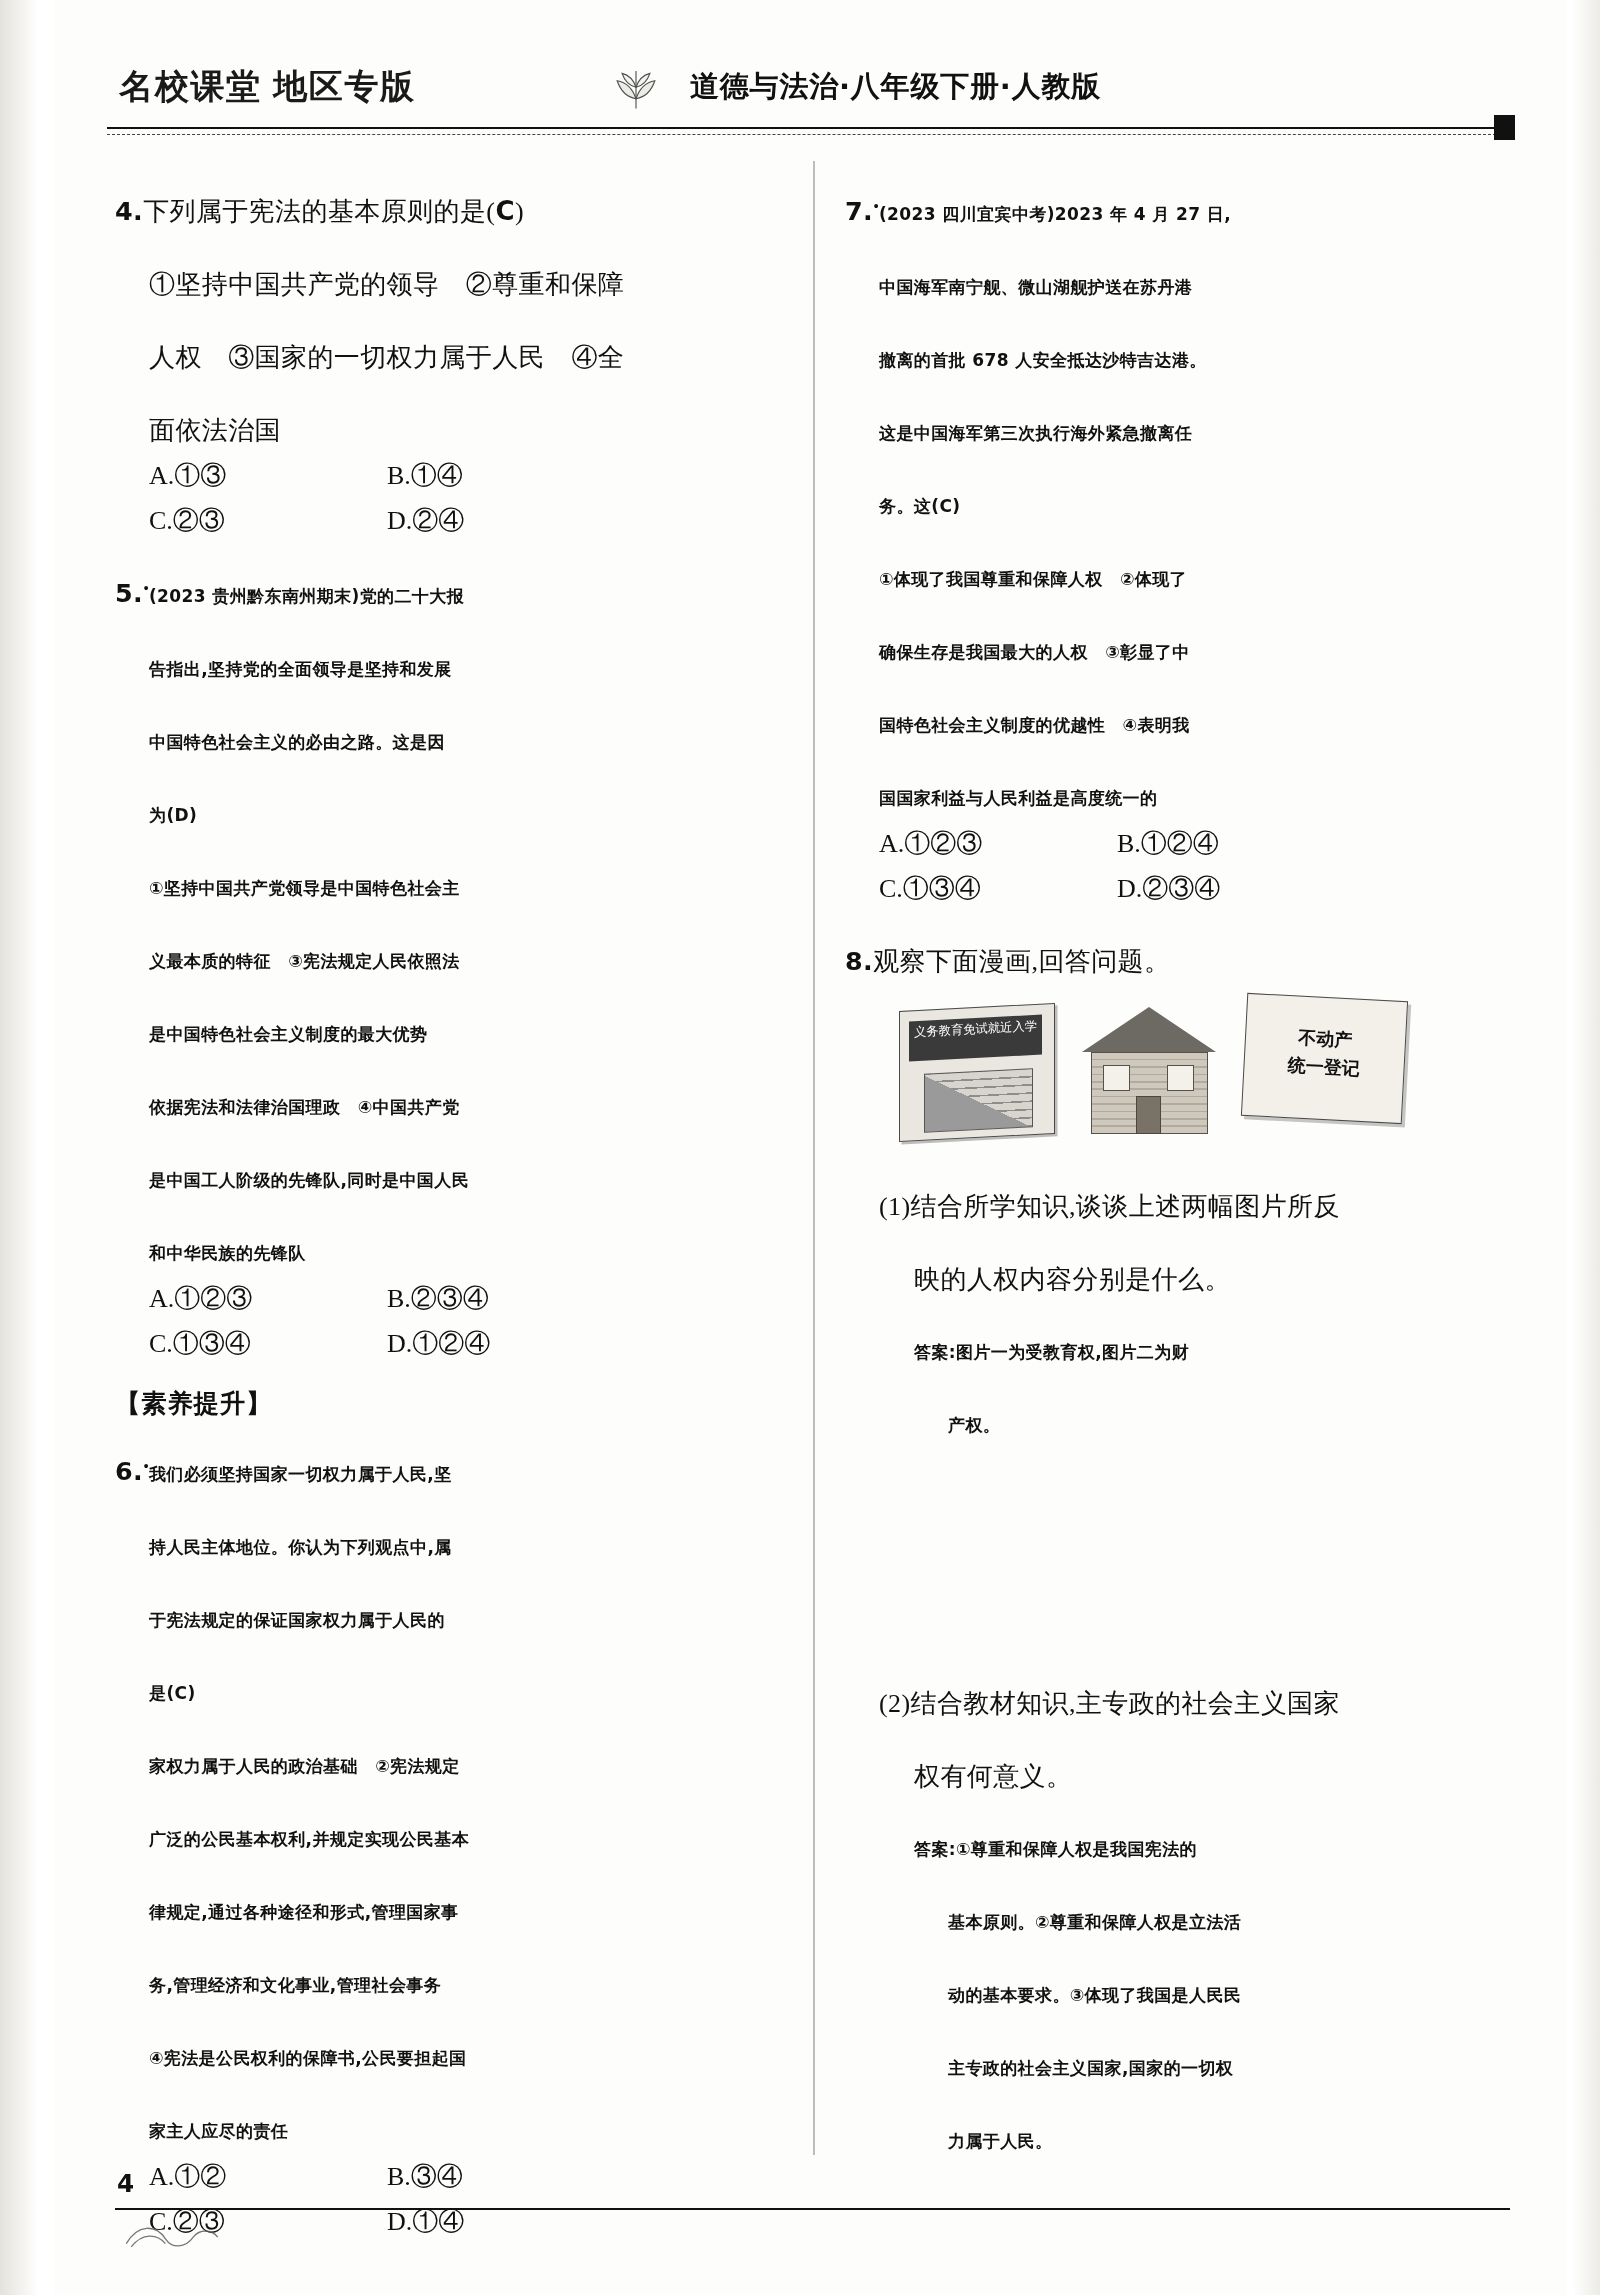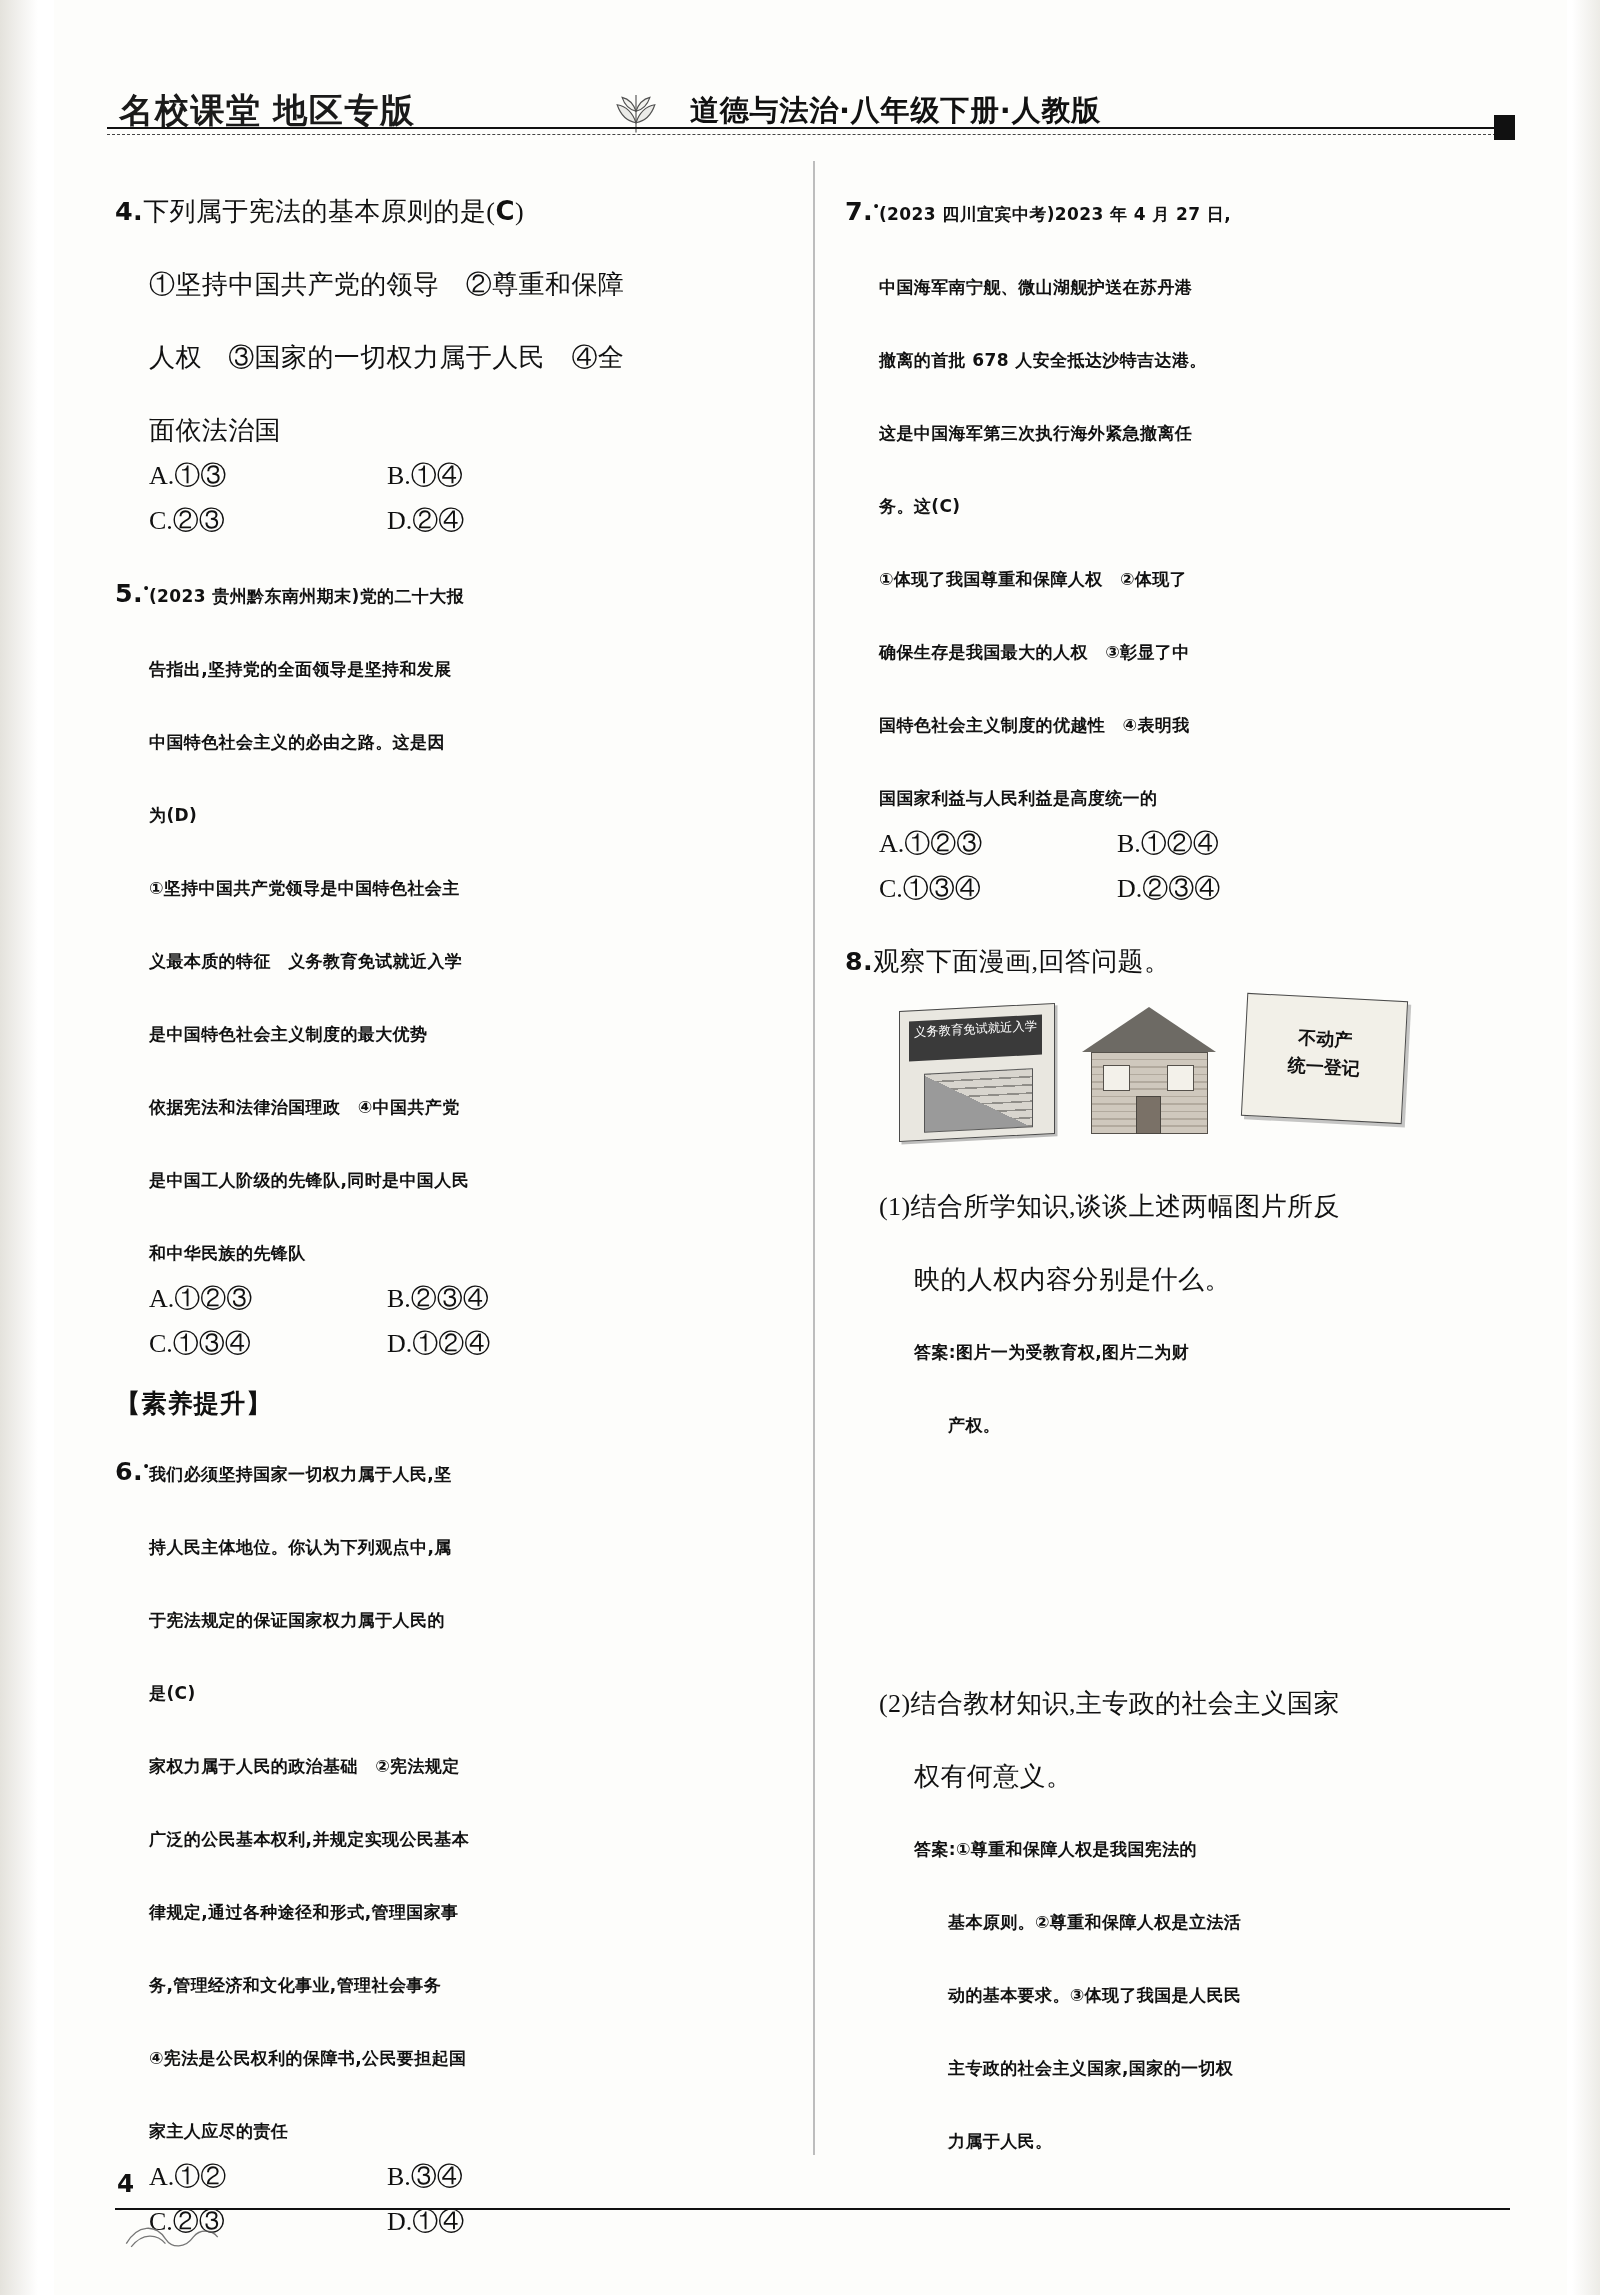--- a/index.html
+++ b/index.html
@@ -17,21 +17,20 @@
     overflow: hidden;
   }
 
   
   .header {
     position: absolute;
     top: 64px;
     left: 107px;
     right: 90px;
     height: 57px;
-    margin-top: 24px;
   }
   .brand {
     position: absolute;
     left: 12.3px;
     top: 0px;
     font-family: "DejaVu Sans", sans-serif;
     font-weight: bold;
     font-size: 34px;
     letter-spacing: 1.6px;
     color: #1a1a1a;
@@ -363,21 +362,21 @@
       <div class="q">
         <div class="qline">
           <span class="qnum">5.</span><span class="star">•</span><span class="bold-body">(2023 贵州黔东南州期末)党的二十大报</span>
         </div>
         <div class="qline indent bold-body">告指出,坚持党的全面领导是坚持和发展</div>
         <div class="qline indent bold-body">中国特色社会主义的必由之路。这是因</div>
         <div class="qline indent bold-body">
           <span>为(</span><span class="ans">D</span><span>)</span>
         </div>
         <div class="qline indent bold-body">①坚持中国共产党领导是中国特色社会主</div>
-        <div class="qline indent bold-body">义最本质的特征　义务教育免试就近入学</div>
+        <div class="qline indent bold-body">义最本质的特征　③宪法规定人民依照法</div>
         <div class="qline indent bold-body">是中国特色社会主义制度的最大优势</div>
         <div class="qline indent bold-body">依据宪法和法律治国理政　④中国共产党</div>
         <div class="qline indent bold-body">是中国工人阶级的先锋队,同时是中国人民</div>
         <div class="qline indent bold-body">和中华民族的先锋队</div>
         <div class="opts">
           <span class="o1">A.①②③</span>
           <span class="o2">B.②③④</span>
         </div>
         <div class="opts">
           <span class="o1">C.①③④</span>

